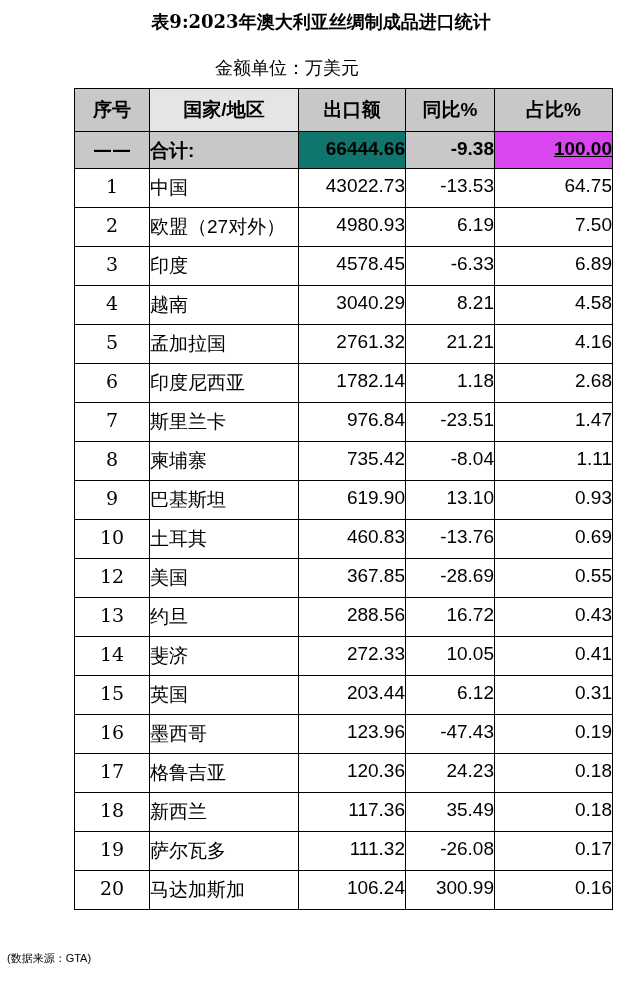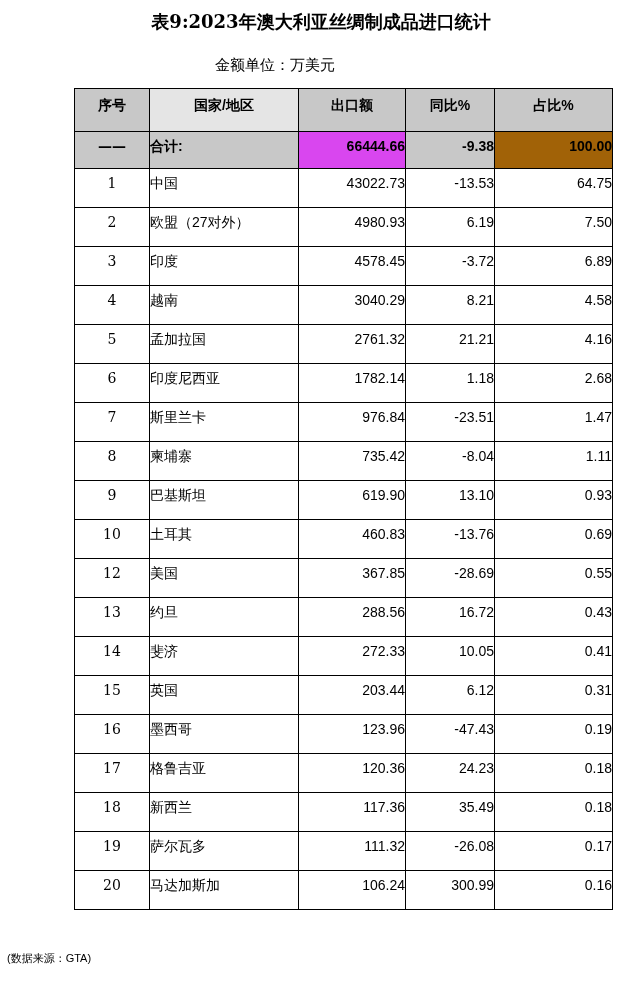--- a/index.html
+++ b/index.html
@@ -24,30 +24,30 @@
     text-align: center;
     font-family: "DejaVu Serif", "Liberation Serif", serif;
     font-weight: bold;
     font-size: 18px;
     color: #000000;
   }
   .unit-note {
     position: absolute;
     top: 56px;
     left: 215px;
-    font-size: 15px;
+    font-size: 18px;
     color: #000000;
   }
   .stats-table {
     position: absolute;
     top: 88px;
     left: 74px;
     border-collapse: collapse;
     table-layout: fixed;
-    font-size: 14px;
+    font-size: 19px;
     color: #000000;
     padding-left: 45px;
   }
   .stats-table th,
   .stats-table td {
     border: 1px solid #000000;
     overflow: hidden;
     white-space: nowrap;
     vertical-align: top;
     padding: 0;
@@ -117,43 +117,43 @@
         <th style="background: #e5e5e5;">国家/地区</th>
         <th style="background: rgb(200, 200, 200); margin-left: 12px;">出口额</th>
         <th style="background: rgb(200, 200, 200);">同比%</th>
         <th style="background: rgb(200, 200, 200);">占比%</th>
       </tr>
     </thead>
     <tbody id="table-body">
       <tr class="total-row">
         <td class="col-seq" style="background: rgb(200, 200, 200);">——</td>
         <td class="col-name" style="background: rgb(200, 200, 200);">合计:</td>
-        <td class="col-num" style="background: #d946ef;">66444.66</td>
+        <td class="col-num" style="background: #0f766e;">66444.66</td>
         <td class="col-num" style="background: rgb(200, 200, 200);">-9.38</td>
-        <td class="col-num col-share" style="background: #a16207;">100.00</td>
+        <td class="col-num col-share" style="background: #d946ef; text-decoration: underline;">100.00</td>
       </tr>
     <tr>
           <td class="col-seq">1</td>
           <td class="col-name">中国</td>
           <td class="col-num">43022.73</td>
           <td class="col-num">-13.53</td>
           <td class="col-num col-share">64.75</td>
         </tr>
         <tr>
           <td class="col-seq">2</td>
           <td class="col-name">欧盟（27对外）</td>
           <td class="col-num">4980.93</td>
           <td class="col-num">6.19</td>
           <td class="col-num col-share">7.50</td>
         </tr>
         <tr>
           <td class="col-seq">3</td>
           <td class="col-name">印度</td>
           <td class="col-num">4578.45</td>
-          <td class="col-num">-3.72</td>
+          <td class="col-num">-6.33</td>
           <td class="col-num col-share">6.89</td>
         </tr>
         <tr>
           <td class="col-seq">4</td>
           <td class="col-name">越南</td>
           <td class="col-num">3040.29</td>
           <td class="col-num">8.21</td>
           <td class="col-num col-share">4.58</td>
         </tr>
         <tr>

